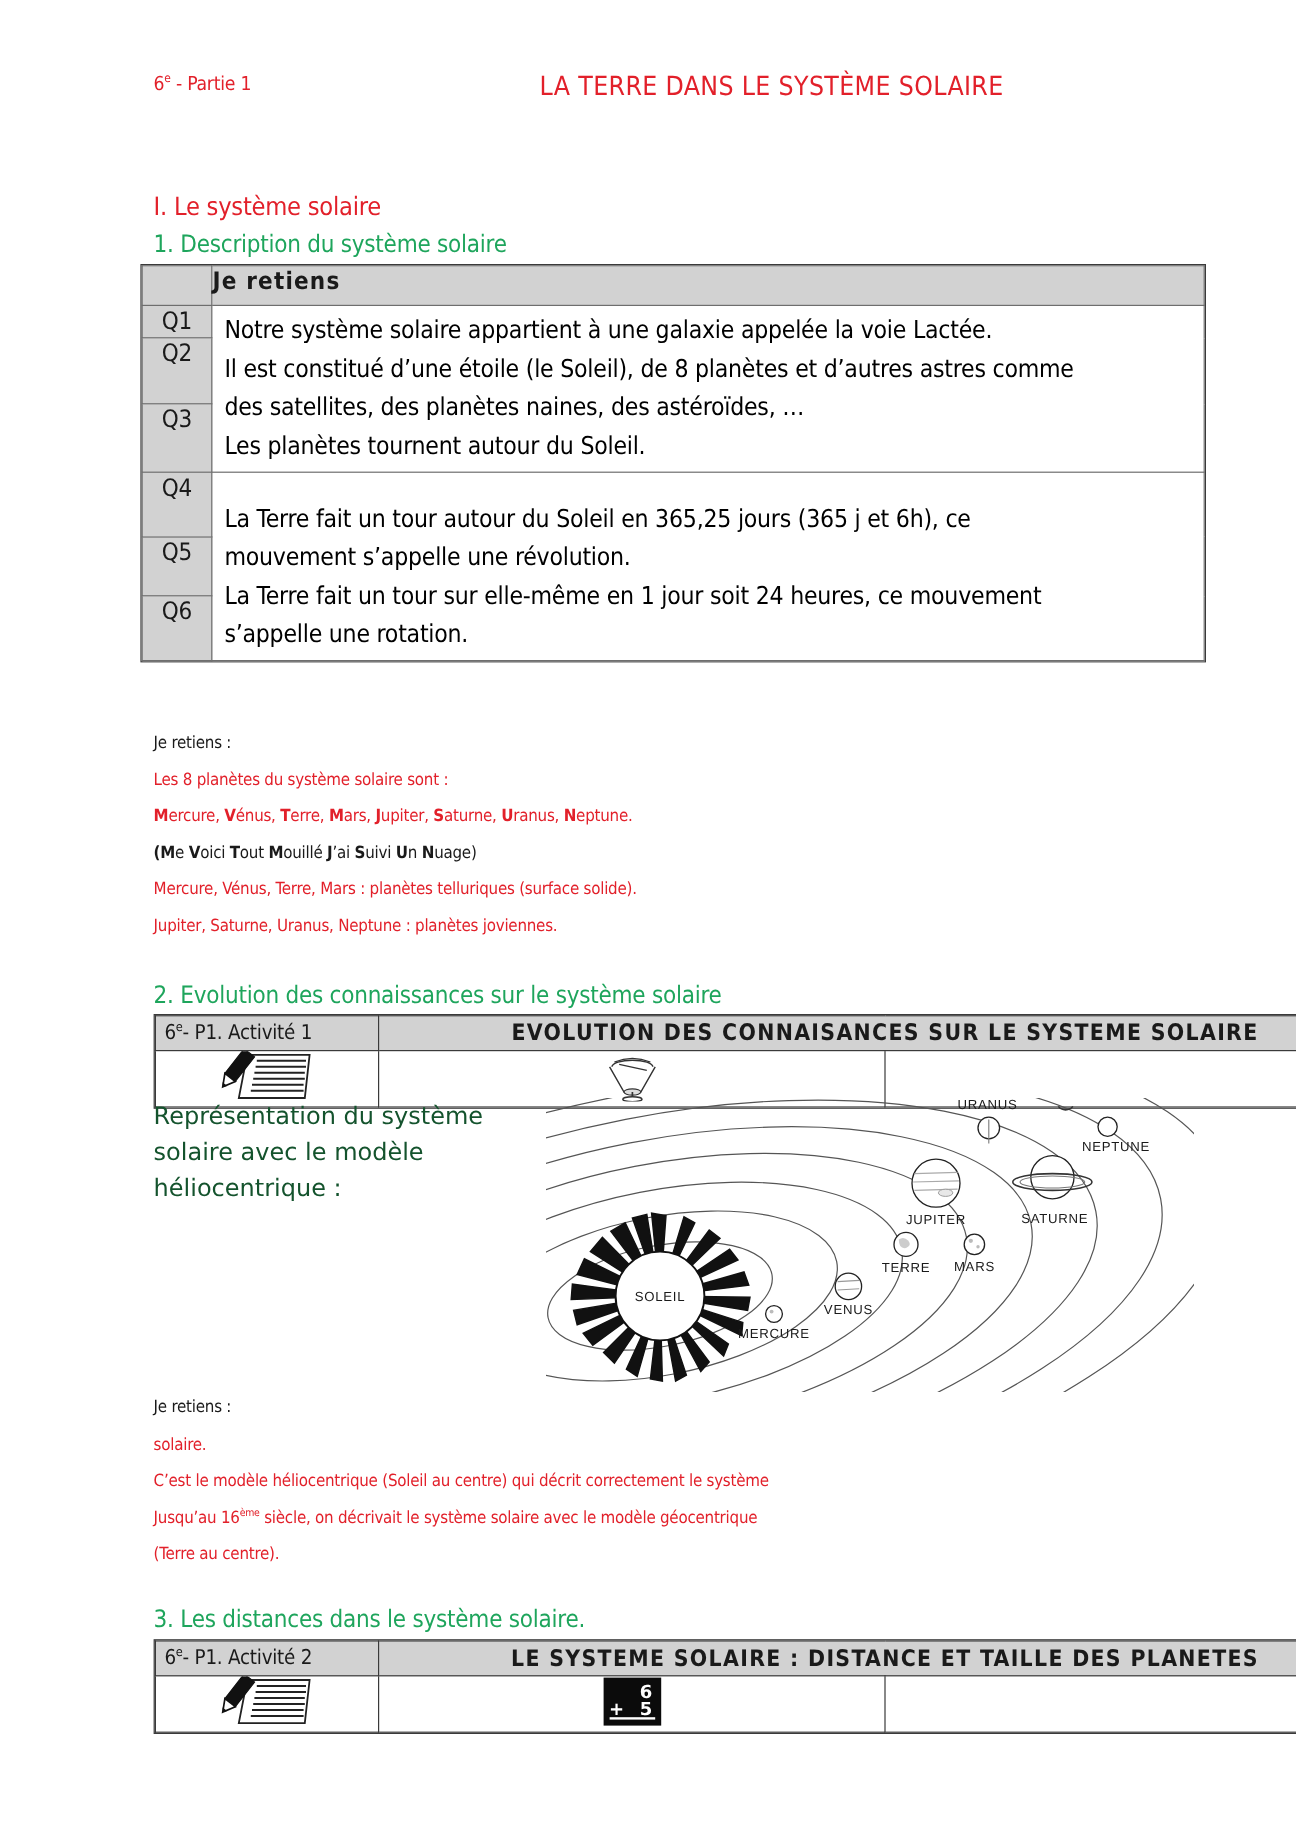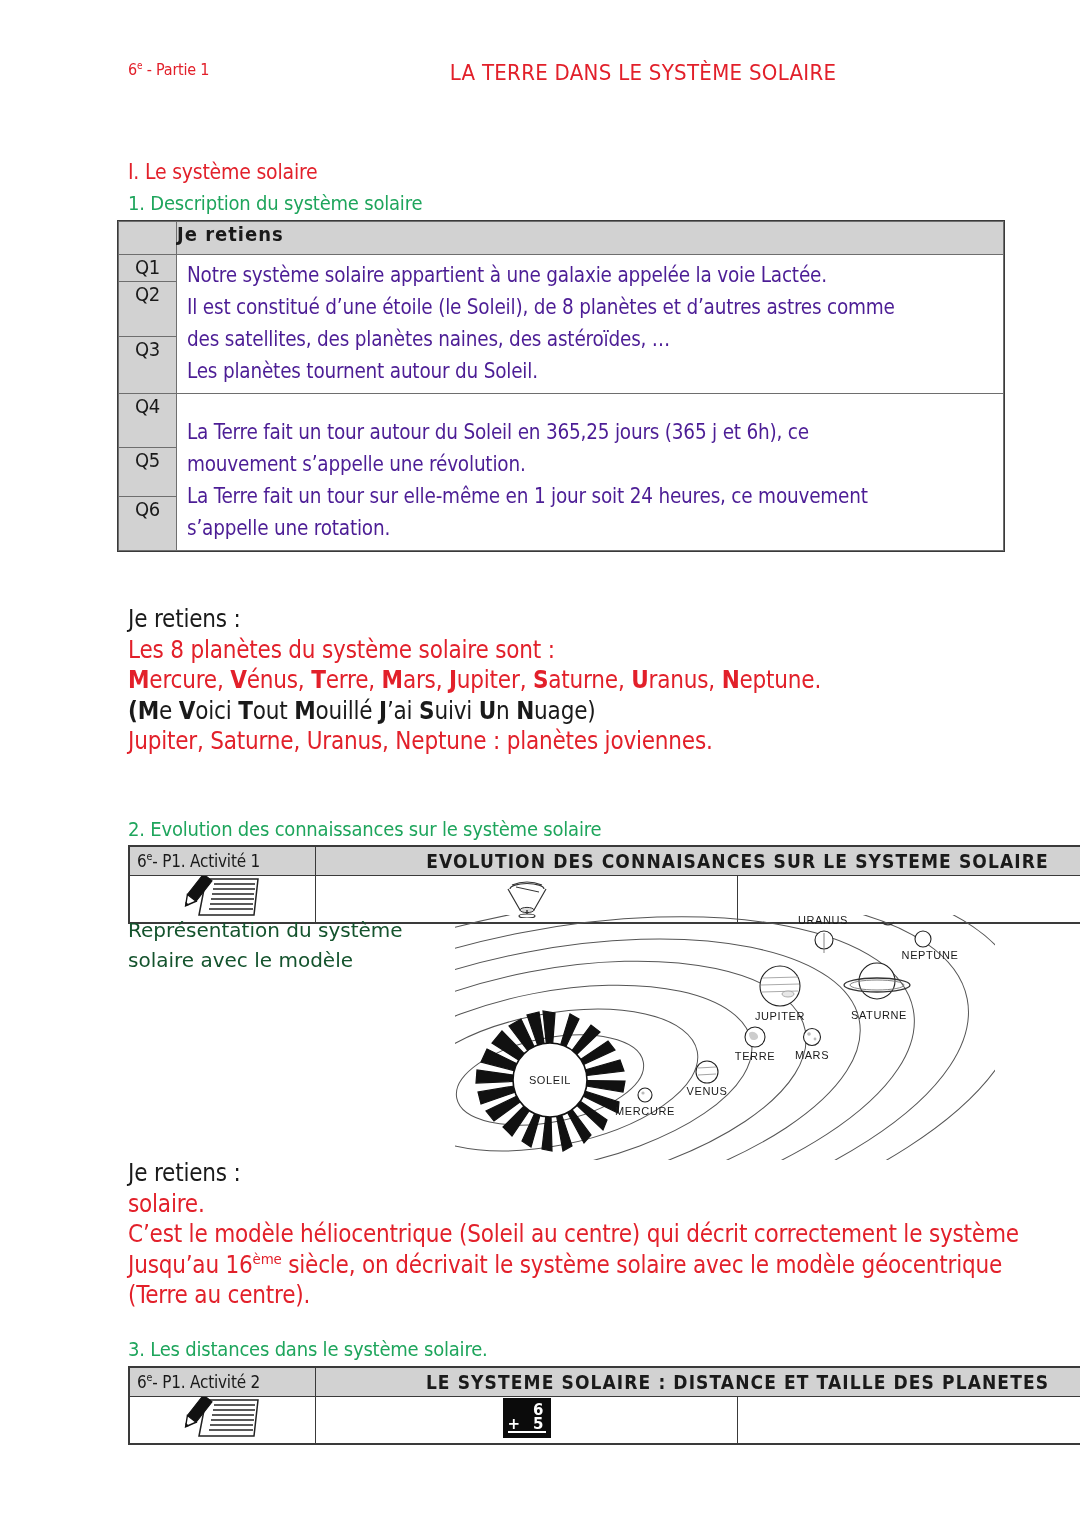--- a/index.html
+++ b/index.html
@@ -119,34 +119,34 @@
     color: #1a1a1a;
     vertical-align: middle;
   }
   .q-body {
     background: #fff;
     padding: 4px 6px 6px 10px !important;
   }
   .q-line {
     font-size: 20.5px;
     line-height: 32px;
-    color: #4c1d95;
+    color: #000000;
     white-space: nowrap;
   }
   .q-spacer { height: 18px; }
 
   
   #retiens-block-1 {
     position: absolute;
     left: 128px; top: 604px;
     width: 880px;
   }
   #retiens-block-1 .ln,
   #retiens-block-2 .ln {
-    font-size: 24px;
+    font-size: 14px;
     line-height: 30.5px;
     white-space: nowrap;
   }
   .b { font-weight: bold; }
 
   #retiens-block-2 {
     position: absolute;
     left: 128px; top: 1158px;
     width: 890px;
   }
@@ -305,20 +305,21 @@
       </tr>
     </tbody>
       </table>
   </div>
 
   <div id="retiens-block-1">
     <div class="ln black narrow">Je retiens :</div>
     <div class="ln red narrow">Les 8 planètes du système solaire sont :</div>
     <div class="ln red narrow" id="planet-list-line"><span class="b">M</span><span>ercure, </span><span class="b">V</span><span>énus, </span><span class="b">T</span><span>erre, </span><span class="b">M</span><span>ars, </span><span class="b">J</span><span>upiter, </span><span class="b">S</span><span>aturne, </span><span class="b">U</span><span>ranus, </span><span class="b">N</span><span>eptune.</span></div>
     <div class="ln black narrow" id="mnemonic-line"><span class="b">(</span><span class="b">M</span><span>e </span><span class="b">V</span><span>oici </span><span class="b">T</span><span>out </span><span class="b">M</span><span>ouillé </span><span class="b">J</span><span>’ai </span><span class="b">S</span><span>uivi </span><span class="b">U</span><span>n </span><span class="b">N</span><span>uage</span><span>)</span></div>
+    <div class="ln red narrow">Mercure, Vénus, Terre, Mars : planètes telluriques (surface solide).</div>
     <div class="ln red narrow">Jupiter, Saturne, Uranus, Neptune : planètes joviennes.</div>
   </div>
 
   <div id="h-sub-2" class="heading2 green narrow">2. Evolution des connaissances sur le système solaire</div>
 
   <div id="act-table-1" class="act-table">
     <table>
       <tbody>
           <tr>
         <td class="act-ref narrow"><span>6</span><sup>e</sup><span>- P1. Activité 1</span></td>
@@ -360,20 +361,21 @@
         </td>
         <td class="act-empty-cell"></td>
       </tr>
     </tbody>
       </table>
   </div>
 
   <div id="diagram-caption" class="round black">
     <div>Représentation du système</div>
     <div>solaire avec le modèle</div>
+    <div>héliocentrique :</div>
   </div>
 
   <div id="solar-figure">
     <svg viewBox="0 0 540 245">
 
       <g class="orb">
         <ellipse cx="95" cy="165" rx="95" ry="42" transform="rotate(-11 95 165)"></ellipse>
         <ellipse cx="95" cy="165" rx="150" ry="66" transform="rotate(-11 95 165)"></ellipse>
         <ellipse cx="95" cy="165" rx="205" ry="88" transform="rotate(-11 95 165)"></ellipse>
         <ellipse cx="95" cy="165" rx="260" ry="110" transform="rotate(-11 95 165)"></ellipse>

